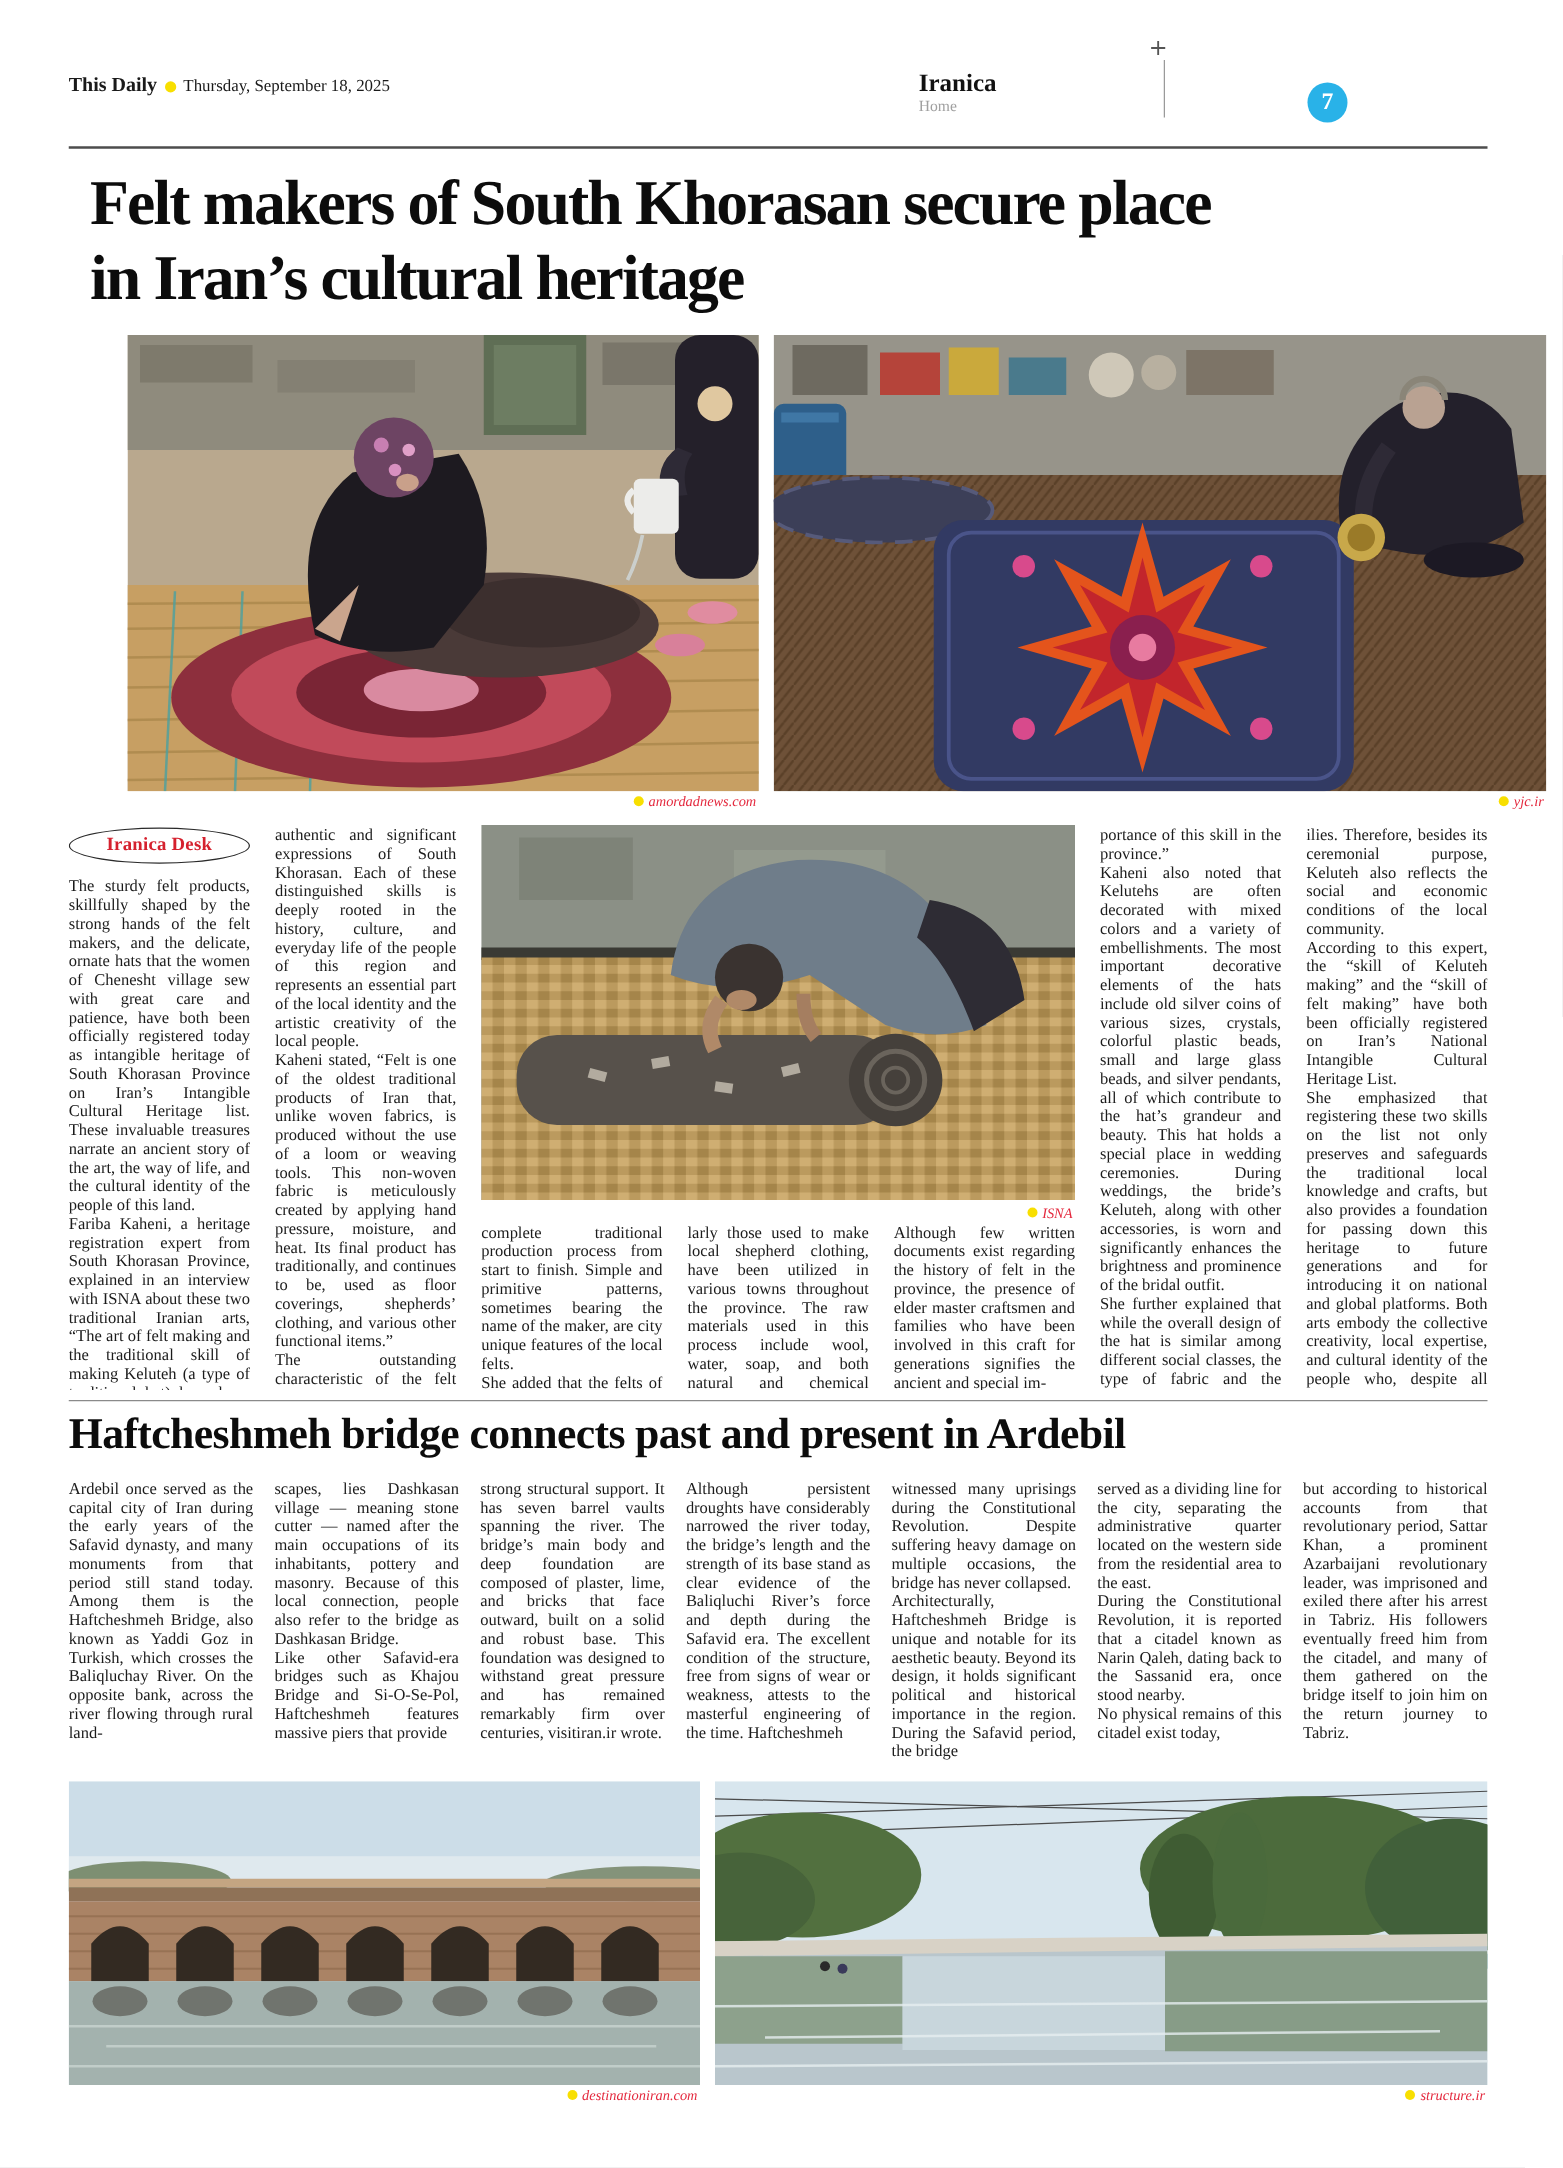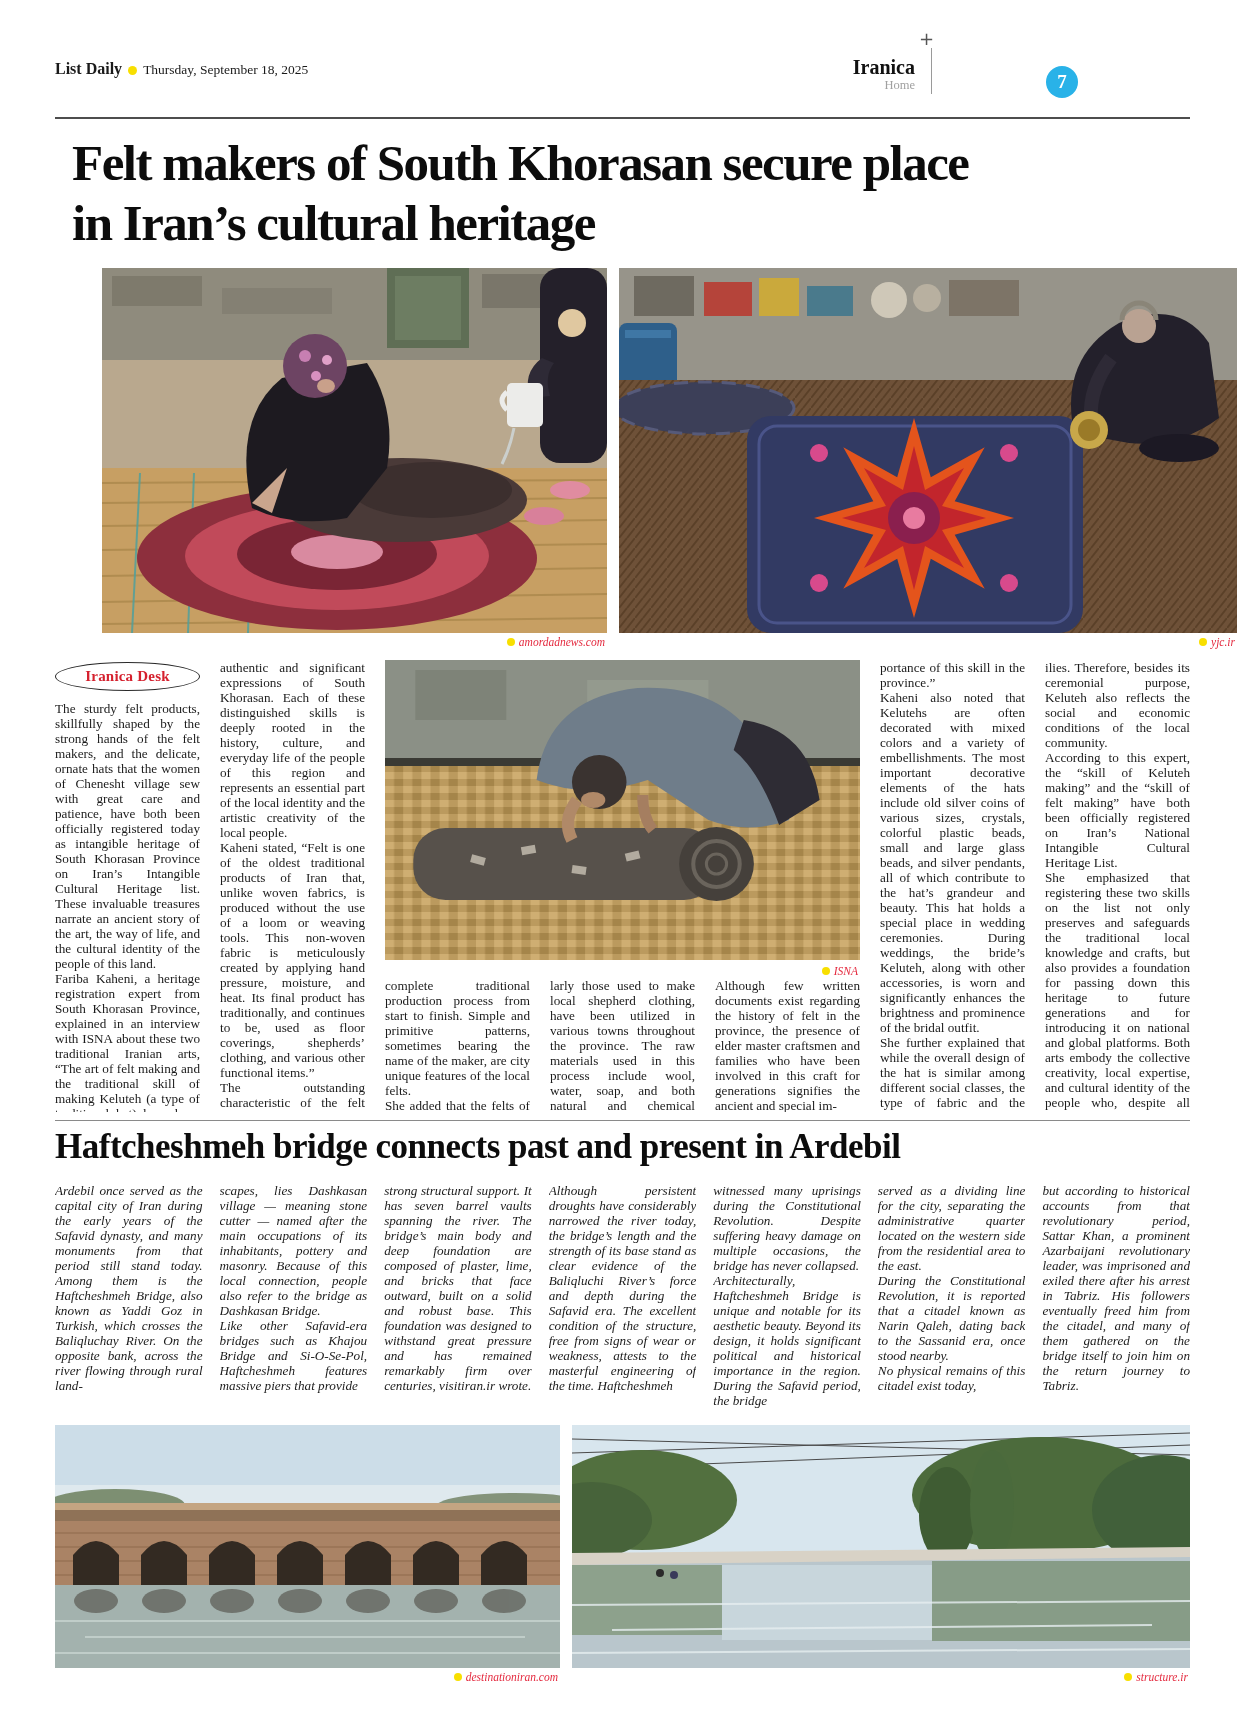--- a/index.html
+++ b/index.html
@@ -2,21 +2,21 @@
 <html><head>
 <meta charset="utf-8">
 <style>
   html,body{margin:0;padding:0;background:#e8e8e8;}
   .page{position:relative;width:1250px;height:1734px;background:#ffffff;
         font-family:"Liberation Serif",serif;color:#1a1a1a;overflow:hidden;margin:0 auto;}
   
   .masthead-row{position:absolute;left:55px;top:60px;font-size:16px;font-weight:bold;white-space:nowrap;}
   .masthead-row .date{font-weight:normal;font-size:13.5px;}
   .ydot{display:inline-block;width:9px;height:9px;border-radius:50%;background:#f8df00;margin:0 6px;vertical-align:-1px;}
-  .section-block{position:absolute;left:735px;top:56px;width:180px;text-align:right;}
+  .section-block{position:absolute;left:735px;top:56px;width:180px;text-align:left;}
   .section-title{font-size:20px;font-weight:bold;color:#111;line-height:22px;}
   .section-sub{font-size:12.5px;color:#a0a0a0;line-height:15px;}
   .plus-mark{position:absolute;left:919px;top:28px;font-family:"DejaVu Sans",sans-serif;font-size:18px;color:#555;}
   .vline{position:absolute;left:931px;top:48px;width:1px;height:46px;background:#9a9a9a;}
   .pagenum{position:absolute;left:1046px;top:66px;width:32px;height:32px;border-radius:50%;
            background:#29b2e8;color:#fff;font-size:19px;font-weight:bold;
            display:flex;align-items:center;justify-content:center;}
   .header-rule{position:absolute;left:55px;top:117px;width:1135px;height:2px;background:#4d4d4d;}
   
   .h1{position:absolute;left:55px;top:134px;width:1130px;font-size:51px;font-weight:bold;
@@ -29,40 +29,40 @@
   .photos-bottom{position:absolute;left:55px;top:1425px;display:flex;gap:12px;}
   .ph{position:relative;}
   .ph svg{display:block;}
   .credit{position:absolute;right:2px;top:100%;margin-top:3px;font-size:11.5px;font-style:italic;
           color:#e4293e;white-space:nowrap;}
   .cdot{display:inline-block;width:8px;height:8px;border-radius:50%;background:#f8df00;margin-right:4px;}
   
   .art1{position:absolute;left:55px;top:660px;width:1135px;height:452px;display:grid;
         grid-template-columns:repeat(7,1fr);column-gap:20px;grid-template-rows:318px 1fr;}
   .art2{position:absolute;left:55px;top:1183px;width:1135px;height:226px;display:grid;
-        grid-template-columns:repeat(7,1fr);column-gap:17px;font-style:italic;}
+        grid-template-columns:repeat(7,1fr);column-gap:17px;}
   .colcell{overflow:hidden;}
   .span-rows{grid-row:1/3;}
   .coltext{font-size:13.2px;line-height:15px;text-align:justify;white-space:pre-line;color:#1b1b1b;}
   .kicker{border:1.4px solid #2a2a2a;border-radius:50%;height:27px;margin:2px 0 10px 0;
           display:flex;align-items:center;justify-content:center;
           color:#d5212e;font-weight:bold;font-size:15px;letter-spacing:0.2px;}
   .midph{grid-column:3/6;grid-row:1;position:relative;}
   .midph .credit{top:302px;}
   .gc1{grid-column:1}.gc2{grid-column:2}.gc3{grid-column:3}.gc4{grid-column:4}
   .gc5{grid-column:5}.gc6{grid-column:6}.gc7{grid-column:7}
   .row2{grid-row:2}
 </style>
 </head>
 <body>
 
 <div class="page">
 
   <div class="masthead-row">
-    <span>List Daily</span><span class="ydot"></span><span class="date">Thursday, September 18, 2025</span>
+    <span>This Daily</span><span class="ydot"></span><span class="date">Thursday, September 18, 2025</span>
   </div>
   <div class="section-block">
     <div class="section-title">Iranica</div>
     <div class="section-sub">Home</div>
   </div>
   <div class="plus-mark">+</div>
   <div class="vline"></div>
   <div class="pagenum">7</div>
   <div class="header-rule"></div>
 

